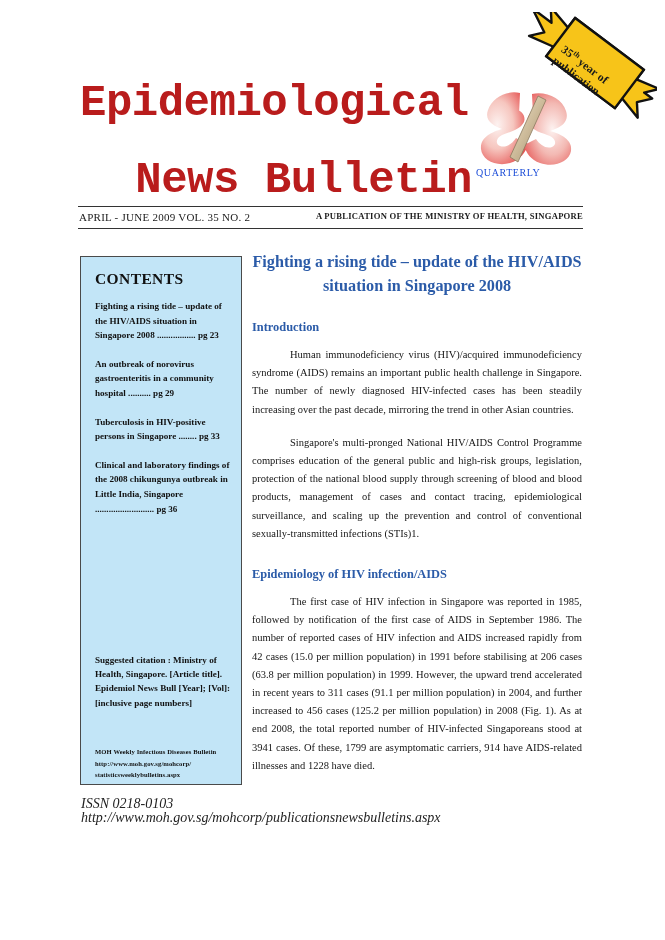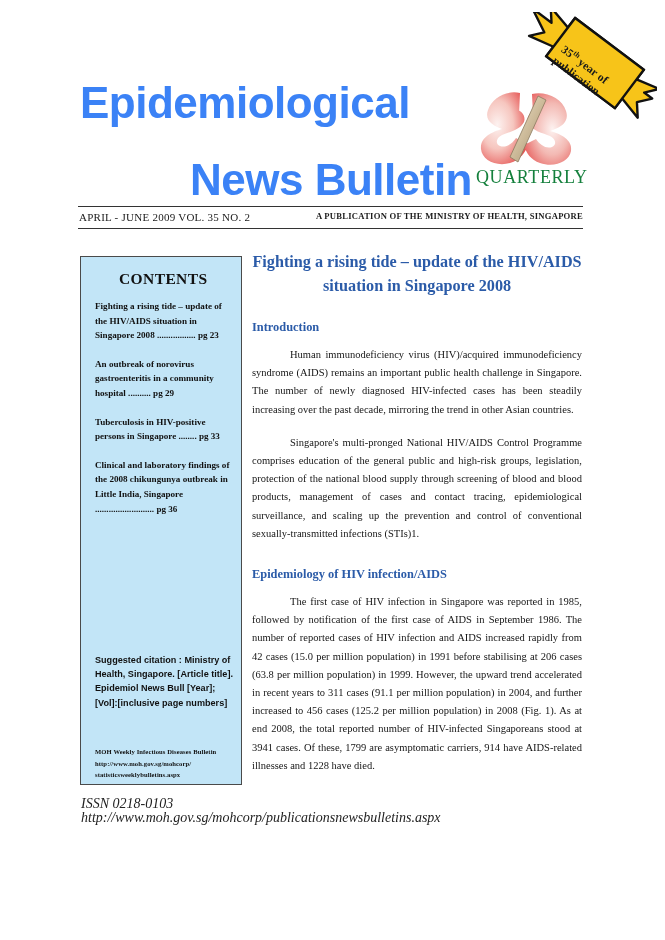--- a/index.html
+++ b/index.html
@@ -24,25 +24,25 @@
     height: 200px;
   }
   #masthead-title-block {
     position: absolute;
     left: 80px;
     top: 78px;
     width: 400px;
     text-align: left;
   }
   .mast-line {
-    font-family: Liberation Sans, sans-serif;
+    font-family: Liberation Mono, monospace;
     font-weight: bold;
     font-size: 44px;
     line-height: 50px;
-    color: #3b82f6;
+    color: #b91c1c;
     letter-spacing: -0.5px;
     white-space: nowrap;
   }
   .mast-line.line2 {
     text-align: right;
     padding-right: 8px;
     margin-top: 27px;
   }
 
   
@@ -57,25 +57,25 @@
     position: absolute;
     left: 0; top: 0;
     width: 100px;
     height: 82px;
   }
   #quarterly-label {
     position: absolute;
     left: 0;
     top: 79px;
     width: 100px;
-    text-align: center;
-    font-family: "Liberation Serif", serif;
-    font-size: 18px;
+    text-align: left;
+    font-family: "Liberation Serif", serif;
+    font-size: 10px;
     letter-spacing: 0.6px;
-    color: #15803d;
+    color: #1d4ed8;
   }
 
   
   #anniv-ribbon {
     position: absolute;
     left: 497px;
     top: 12px;
     width: 160px;
     height: 120px;
   }
@@ -149,21 +149,20 @@
   }
   #contents-heading {
     position: absolute;
     left: 14px;
     top: 13px;
     font-family: "Liberation Serif", serif;
     font-weight: bold;
     font-size: 15.5px;
     letter-spacing: 0.4px;
     color: #111;
-    margin-left: 24px;
   }
   #contents-list {
     position: absolute;
     left: 14px;
     top: 42px;
     width: 136px;
   }
   .toc-item {
     font-family: "Liberation Serif", serif;
     font-weight: bold;
@@ -172,21 +171,21 @@
     color: #111;
     margin-bottom: 14px;
   }
   #citation-block {
     position: absolute;
     left: 14px;
     top: 396px;
     width: 140px;
   }
   #citation-text {
-    font-family: Liberation Sans, sans-serif;
+    font-family: Liberation Serif, serif;
     font-weight: bold;
     font-size: 9.1px;
     line-height: 14.2px;
     color: #111;
   }
   #weekly-block {
     position: absolute;
     left: 14px;
     top: 489px;
     width: 146px;

